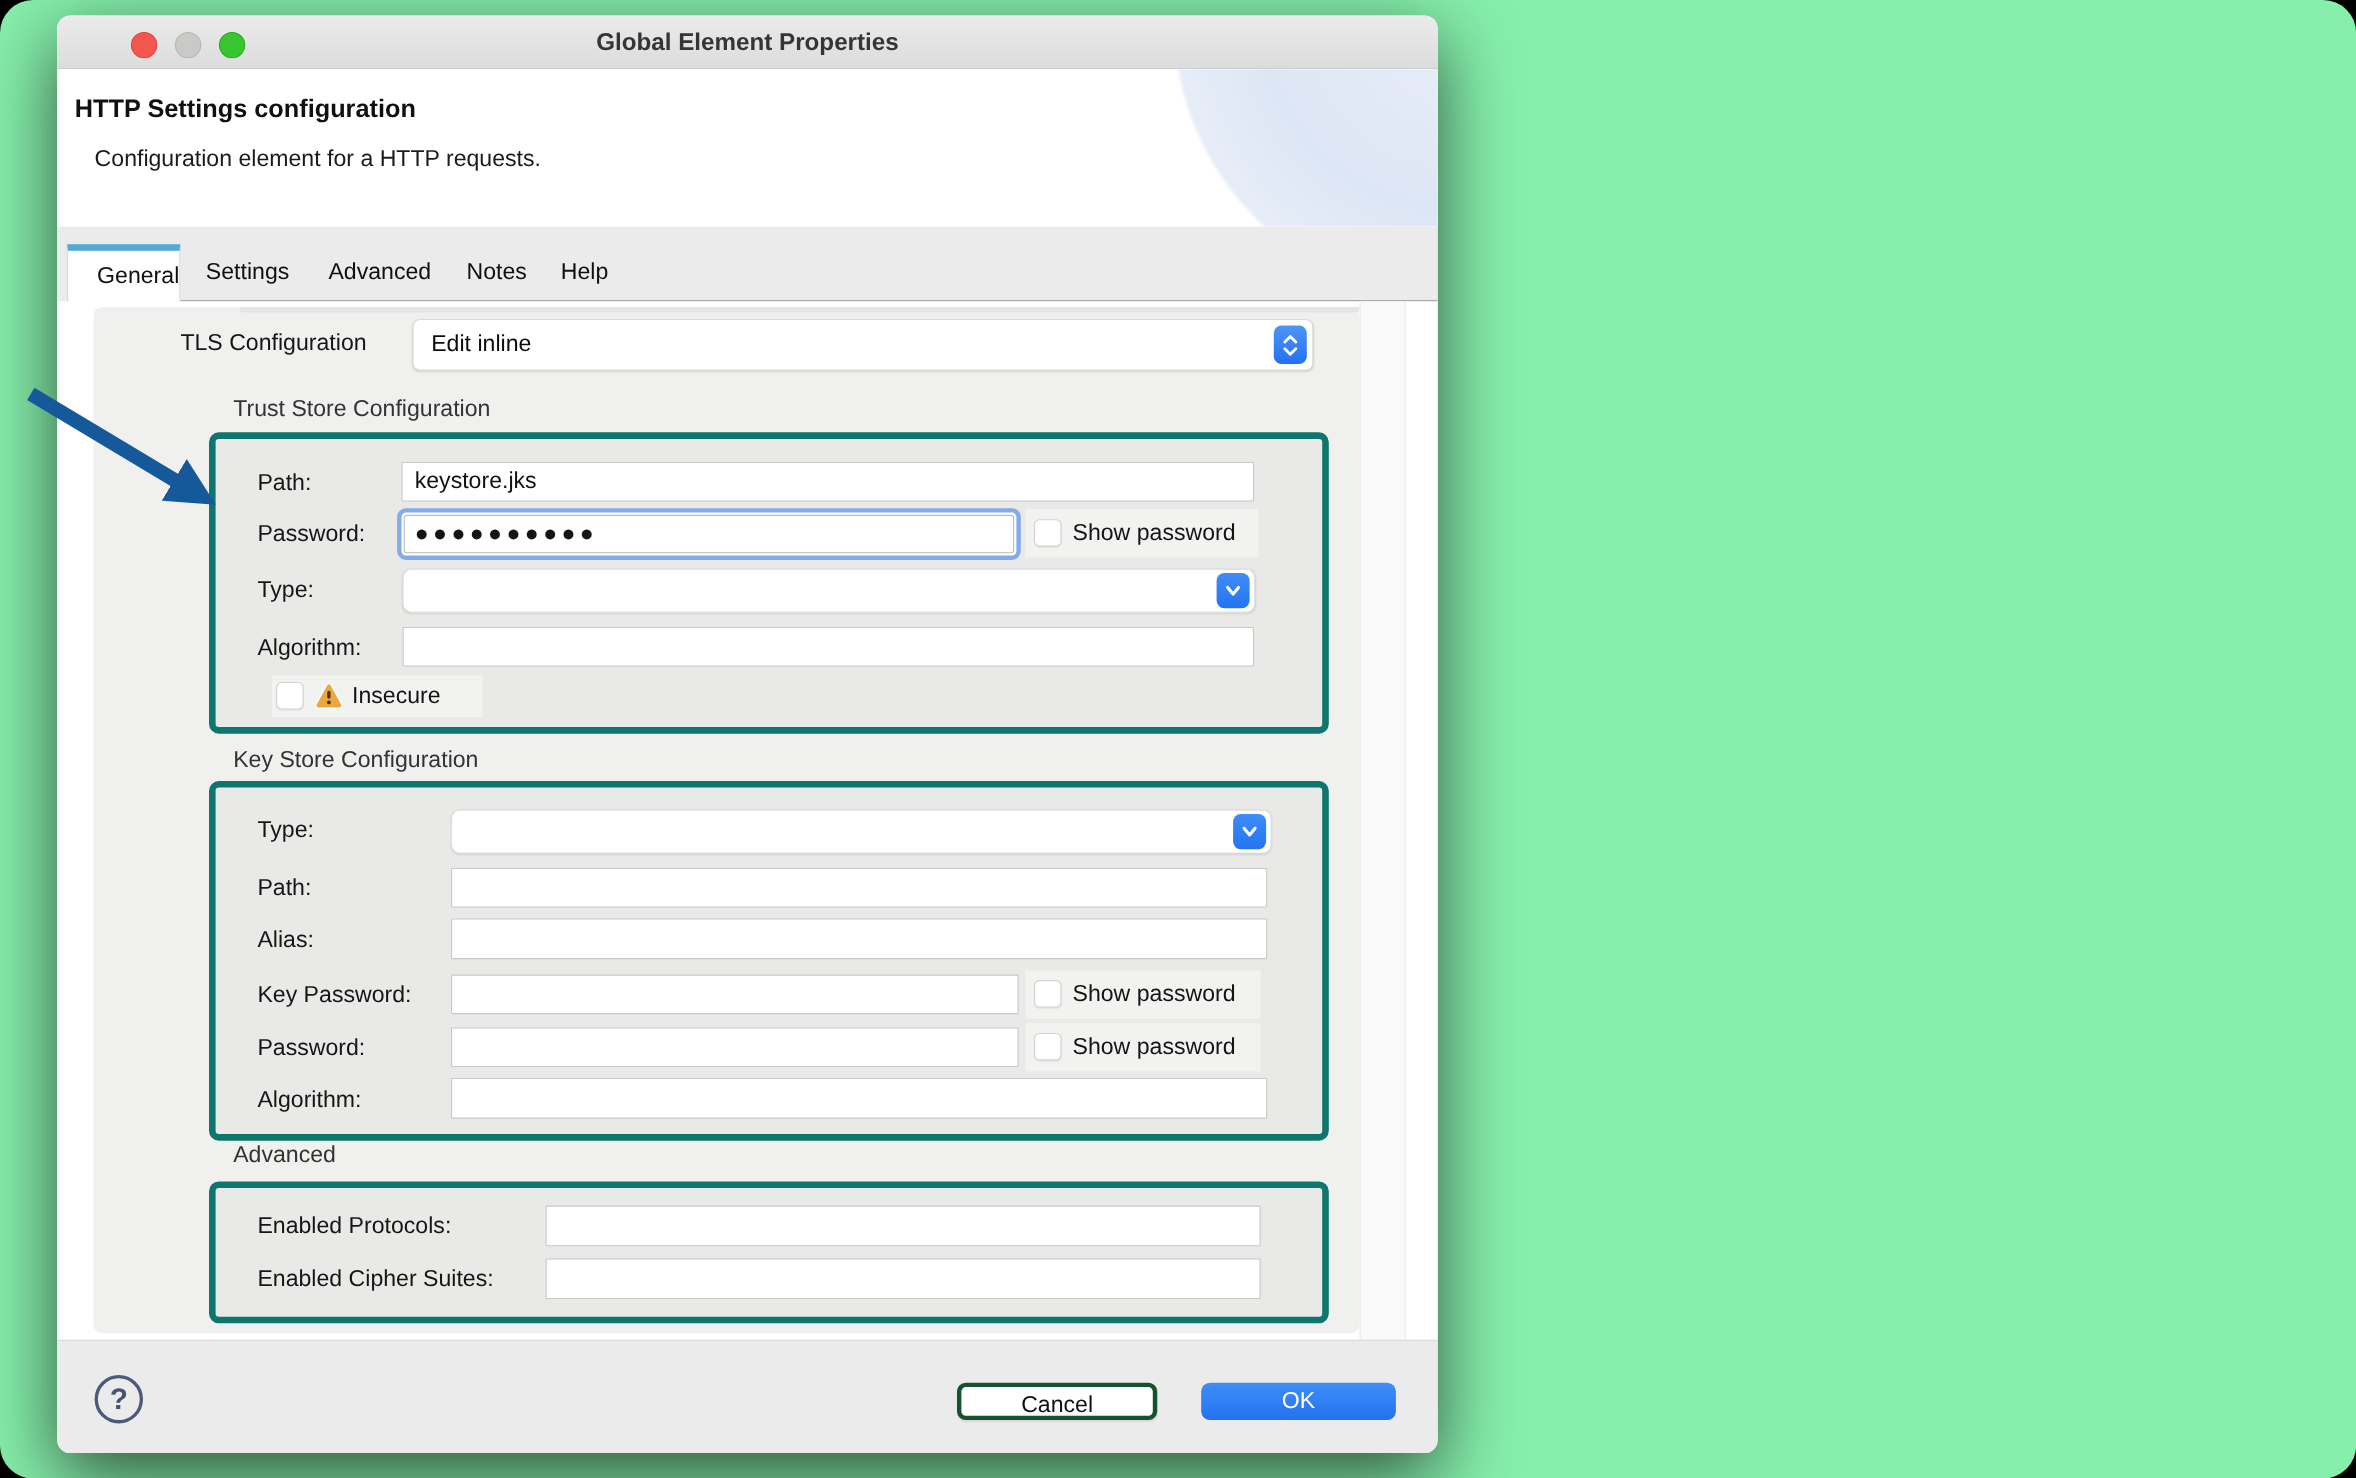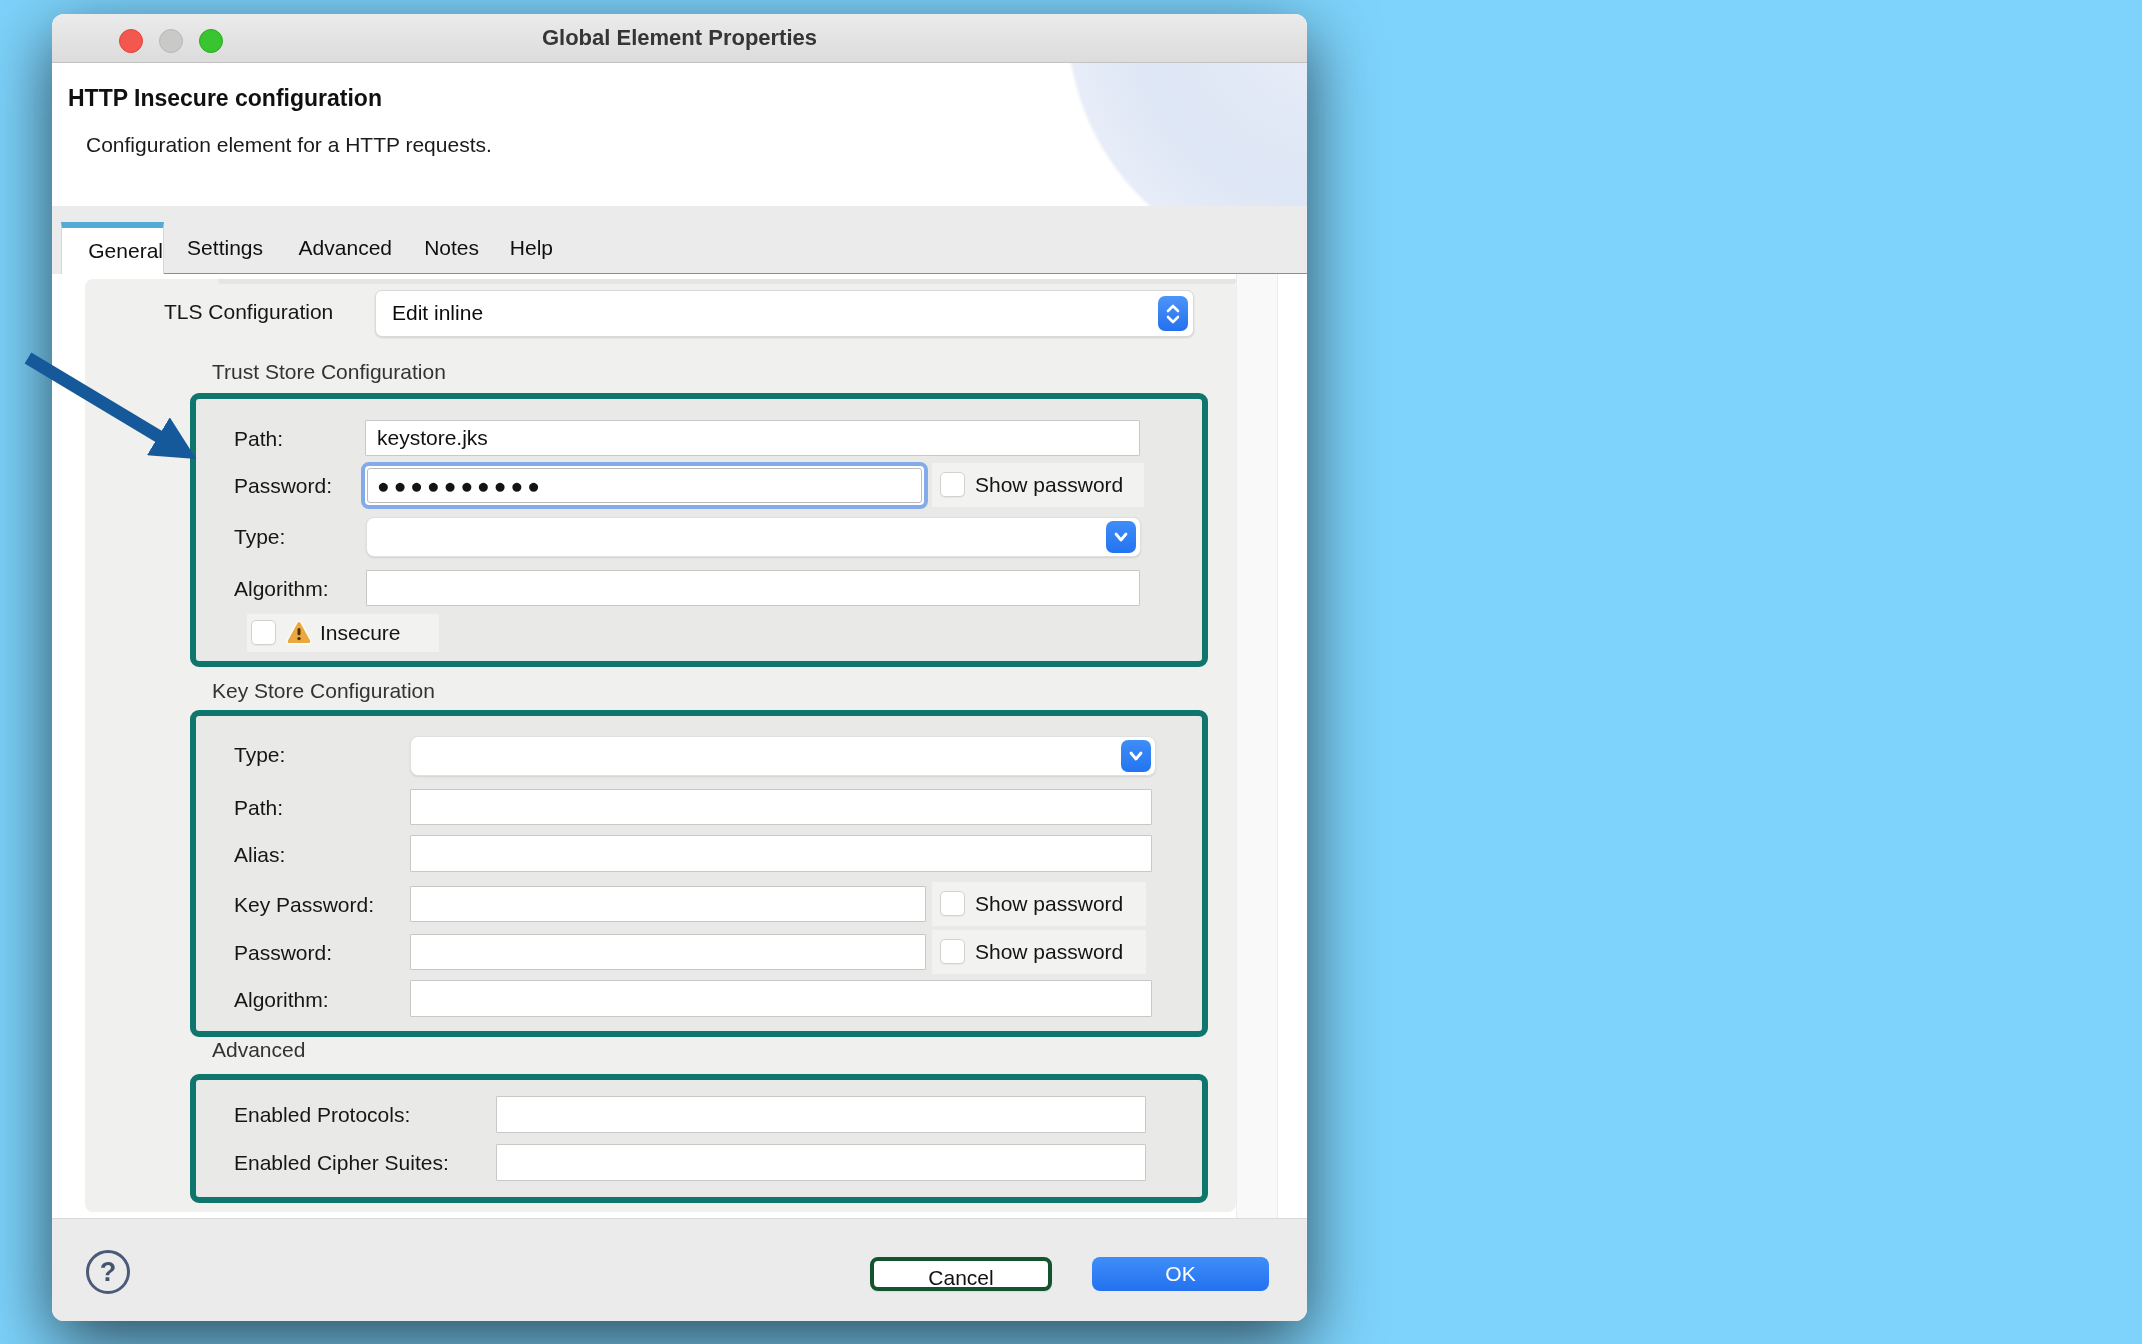--- a/index.html
+++ b/index.html
@@ -1,17 +1,17 @@
 <!DOCTYPE html>
 <html><head>
 <meta charset="utf-8">
 <style>
   html,body{margin:0;padding:0;background:#000;}
-  .canvas{position:relative;width:2142px;height:1344px;background:#7dd3fc;overflow:hidden;
-          font-family:"Liberation Sans", sans-serif;-webkit-font-smoothing:antialiased;}
+  .canvas{position:relative;width:2142px;height:1344px;background:#86efac;overflow:hidden;
+          font-family:"Liberation Sans", sans-serif;border-radius:30px;-webkit-font-smoothing:antialiased;}
   .dialog{position:absolute;left:52px;top:14px;width:1255px;height:1307px;background:#fff;
           border-radius:12px;overflow:hidden;box-shadow:0 22px 70px rgba(0,0,0,.65);}
 
   
   .titlebar{position:absolute;left:0;top:0;width:100%;height:48px;
             background:linear-gradient(#ebebeb,#dcdcdc);border-bottom:1px solid #c3c3c3;}
   .titlebar .title{position:absolute;left:0;right:0;top:0;line-height:48px;text-align:center;
                    font-size:22px;font-weight:bold;color:#353535;}
   .light{position:absolute;top:15px;width:22px;height:22px;border-radius:50%;}
   .light.red{left:67px;background:#f4574e;border:1px solid #e0443c;}
@@ -83,21 +83,21 @@
 
     <div class="titlebar">
       <span class="light red"></span>
       <span class="light gray"></span>
       <span class="light green"></span>
       <div class="title">Global Element Properties</div>
     </div>
 
     <div class="header">
       <div class="swirl"></div>
-      <h1>HTTP Insecure configuration</h1>
+      <h1>HTTP Settings configuration</h1>
       <div class="sub">Configuration element for a HTTP requests.</div>
     </div>
 
     <div class="tabbar">
       <div class="tabline"></div>
       <div class="tab active">General</div>
       <div class="tab" style="left:121px;width:90px;">Settings</div>
       <div class="tab" style="left:236px;width:104px;">Advanced</div>
       <div class="tab" style="left:363px;width:64px;">Notes</div>
       <div class="tab" style="left:451px;width:50px;">Help</div>

